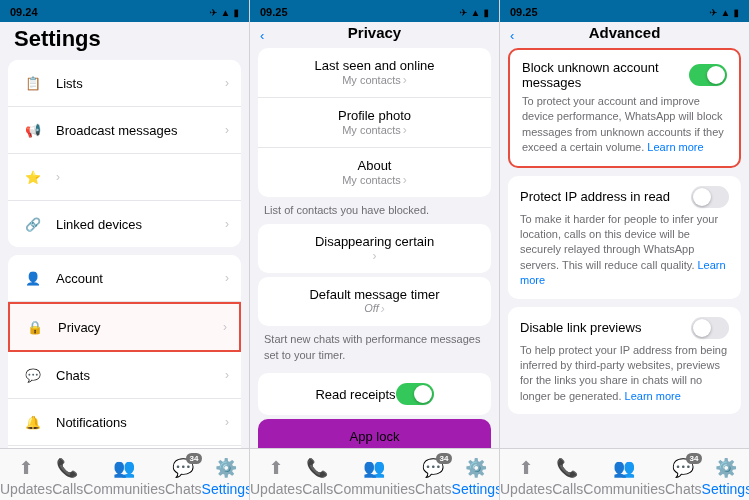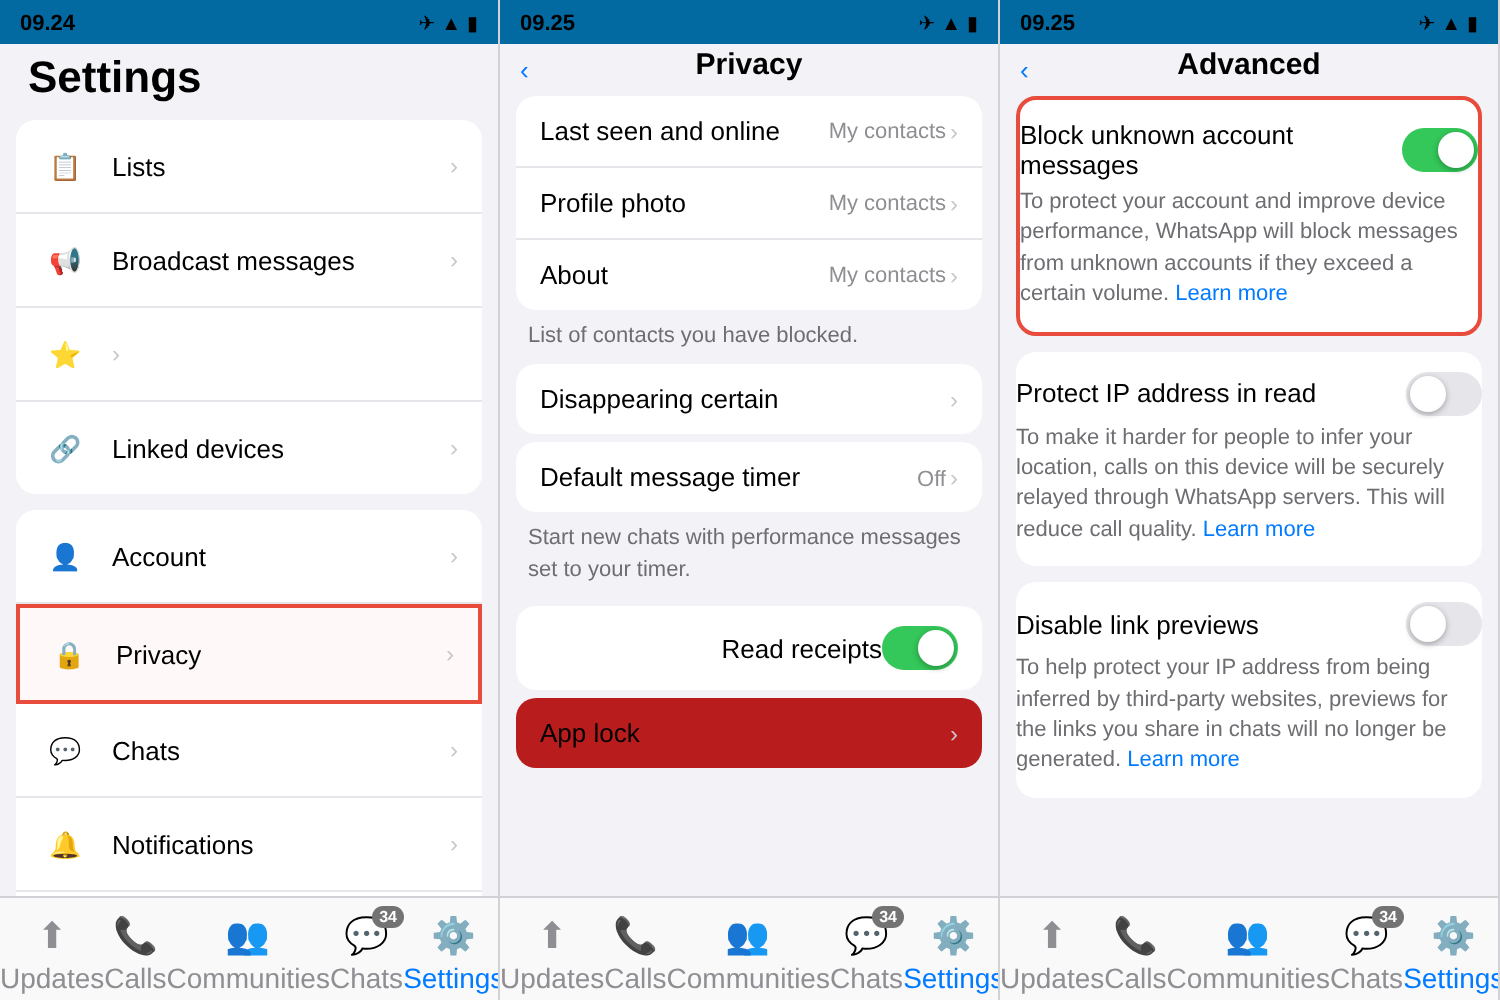--- a/index.html
+++ b/index.html
@@ -191,21 +191,21 @@
     .adv-block {
       background: #fff;
       border-radius: 10px;
       margin: 0 8px 8px;
       overflow: hidden;
     }
     .adv-block.highlighted {
       border: 2px solid #e74c3c;
     }
     .adv-item {
-      padding: 10px 0;
+      padding: 10px 12px;
       border-bottom: 0.5px solid #e5e5ea;
     }
     .adv-item:last-child { border-bottom: none; }
     .adv-item-row {
       display: flex;
       align-items: center;
       justify-content: space-between;
     }
     .adv-item-title {
       font-size: 13px;
@@ -223,20 +223,21 @@
     .adv-item-desc a, .learn-more {
       color: #007aff;
       text-decoration: none;
     }
     .privacy-block-item {
       padding: 10px 12px;
       border-bottom: 0.5px solid #e5e5ea;
       display: flex;
       align-items: center;
       justify-content: space-between;
+      flex-direction: column;
     }
     .privacy-block-item:last-child { border-bottom: none; }
     .privacy-block-label {
       font-size: 13px;
       color: #000;
     }
 
     
     .settings-header {
       padding: 4px 14px 8px;
@@ -384,40 +385,40 @@
     <div style="background:#fff;border-radius:10px;margin:0 8px 2px;overflow:hidden;">
       <div class="privacy-block-item">
         <span class="privacy-block-label">Disappearing certain</span>
         <span style="color:#c7c7cc;font-size:12px;">›</span>
       </div>
     </div>
 
     <div style="background:#fff;border-radius:10px;margin:4px 8px 2px;overflow:hidden;">
       <div class="privacy-block-item">
         <span class="privacy-block-label">Default message timer</span>
-        <div style="display:flex;align-items:flex-end;gap:2px;">
+        <div style="display:flex;align-items:flex-start;gap:2px;font-style:italic;">
           <span style="font-size:11px;color:#8e8e93;">Off</span>
           <span style="color:#c7c7cc;font-size:12px;">›</span>
         </div>
       </div>
     </div>
     <p class="privacy-text">Start new chats with performance messages set to your timer.</p>
 
     <div style="background:#fff;border-radius:10px;margin:4px 8px 2px;overflow:hidden;">
       <div style="padding:10px 12px;">
-        <div style="display:flex;align-items:center;justify-content:flex-end;">
+        <div style="display:flex;align-items:center;justify-content:center;">
           <span style="font-size:13px;color:#000;">Read receipts</span>
           <div class="toggle on">
             <div class="toggle-knob"></div>
           </div>
         </div>
       </div>
     </div>
 
-    <div style="background:#b91c1c;border-radius:10px;margin:4px 8px 2px;overflow:hidden;">
+    <div style="background:#a21caf;border-radius:10px;margin:4px 8px 2px;overflow:hidden;">
       <div class="privacy-block-item">
         <span class="privacy-block-label">App lock</span>
         <span style="color:#c7c7cc;font-size:12px;">›</span>
       </div>
     </div>
 
   </div>
 
   <div class="tab-bar">
     <div class="tab-item">

